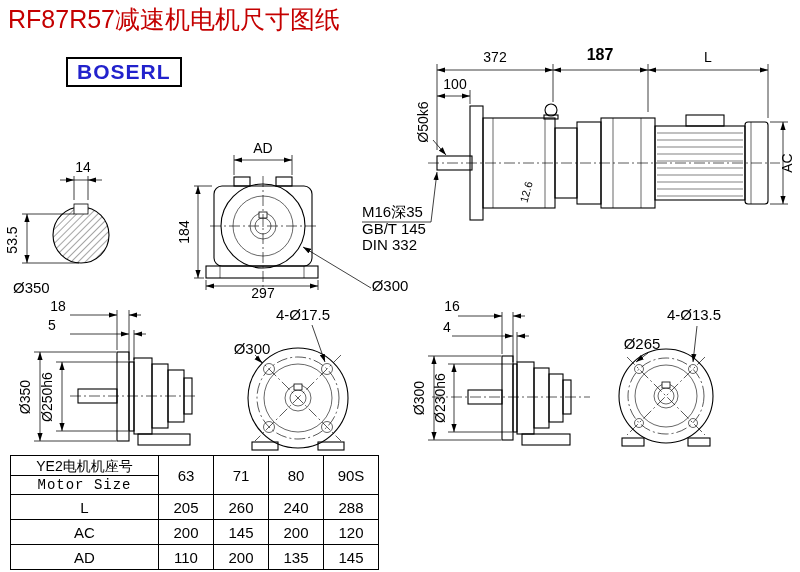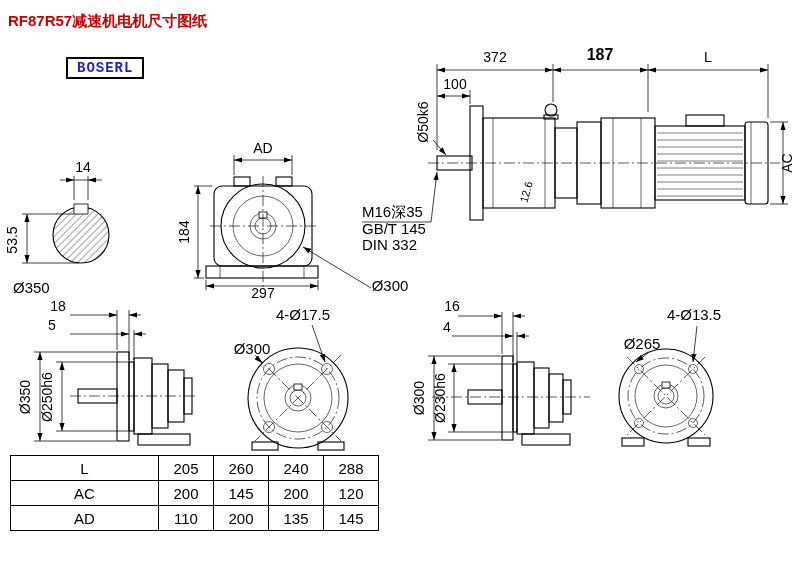--- a/index.html
+++ b/index.html
@@ -1,20 +1,20 @@
 <!DOCTYPE html>
 <html><head>
 <meta charset="utf-8">
 <style>
   html,body{margin:0;padding:0}
   body{width:800px;height:572px;position:relative;background:#fff;
        font-family:"Liberation Sans","DejaVu Sans",sans-serif;overflow:hidden}
-  .page-title{position:absolute;left:8px;top:12px;font-size:15px;font-weight:700;color:#c40000}
+  .page-title{position:absolute;left:8px;top:3px;font-size:25px;font-weight:400;color:#c40000}
   .logo-box{position:absolute;left:66px;top:57px;border:2px solid #000;padding:1px 9px;
-            font-family:Liberation Mono, monospace;font-size:14px;font-weight:700;
+            font-family:Liberation Sans, sans-serif;font-size:21px;font-weight:700;
             color:#2222cc;letter-spacing:1px}
   .drawing{position:absolute;left:0;top:0}
   .ol{fill:none;stroke:#000;stroke-width:1.1px}
   .th{fill:none;stroke:#000;stroke-width:.6px}
   .fin{stroke:#000;stroke-width:.5px}
   .cl{fill:none;stroke:#000;stroke-width:.65px;stroke-dasharray:11 3 2 3}
   .dim{fill:none;stroke:#000;stroke-width:.75px}
   .wk{fill:#fff;stroke:#000;stroke-width:.8px}
   text.d{font-family:"Liberation Sans","DejaVu Sans",sans-serif;font-size:14px;fill:#000}
   text.d2{font-family:"Liberation Sans","DejaVu Sans",sans-serif;font-size:15px;fill:#000}
@@ -259,20 +259,30 @@
 <table class="spec-table">
   <colgroup>
     <col style="width:148px">
       <col style="width:55px">
       <col style="width:55px">
       <col style="width:55px">
       <col style="width:55px">
   </colgroup>
   <tbody>
     <tr>
+      <td class="hdr-cell">
+        <div class="hdr-cn">YE2电机机座号</div>
+        <div class="hdr-en">Motor Size</div>
+      </td>
+      <td class="size-col">63</td>
+      <td class="size-col">71</td>
+      <td class="size-col">80</td>
+      <td class="size-col">90S</td>
+    </tr>
+    <tr>
       <td>L</td>
       <td>205</td>
       <td>260</td>
       <td>240</td>
       <td>288</td>
     </tr>
     <tr>
       <td>AC</td>
       <td>200</td>
       <td>145</td>

